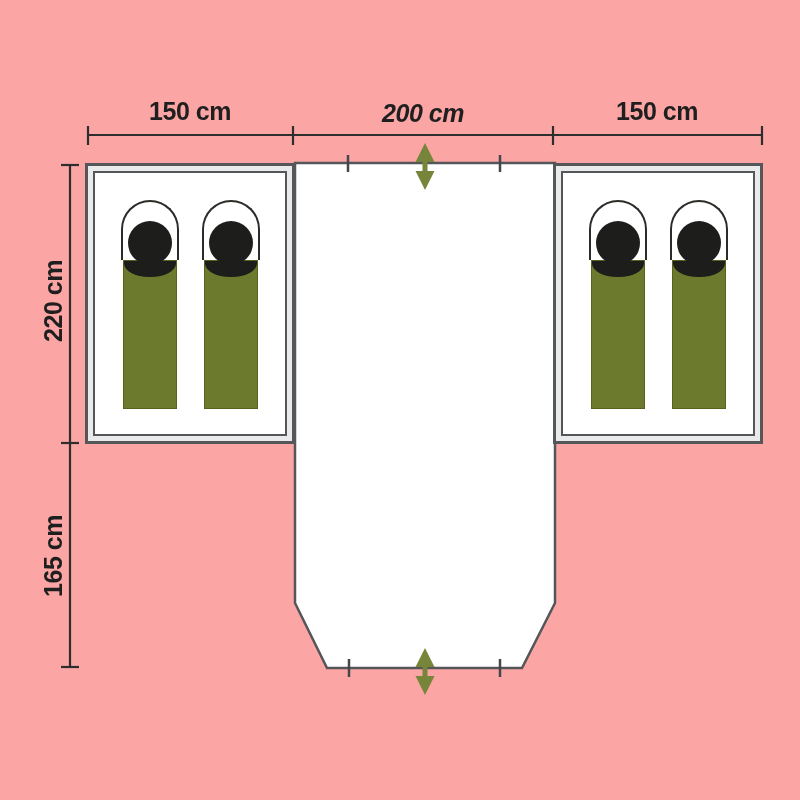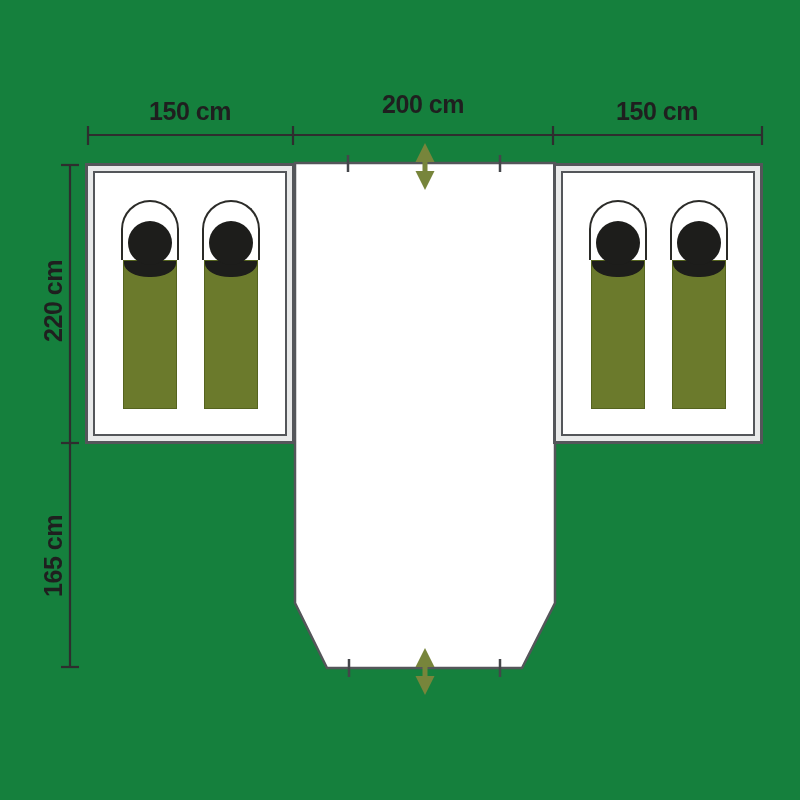--- a/index.html
+++ b/index.html
@@ -5,21 +5,21 @@
   html, body {
     margin: 0;
     padding: 0;
     background: #ffffff;
     font-family: "Liberation Sans", sans-serif;
   }
   .stage {
     position: relative;
     width: 800px;
     height: 800px;
-    background: #15803d;
+    background: #fca5a5;
     overflow: hidden;
   }
   .diagram-svg {
     position: absolute;
     left: 0;
     top: 0;
     width: 800px;
     height: 800px;
   }
   .dim-label {
@@ -133,21 +133,21 @@
       <line x1="61" y1="165" x2="79" y2="165"></line>
       <line x1="61" y1="443" x2="79" y2="443"></line>
       <line x1="61" y1="667" x2="79" y2="667"></line>
     </g>
 
     <path fill="#77853b" d="M425,143 l9.5,19 h-7 v9 h7 l-9.5,19 l-9.5,-19 h7 v-9 h-7 z"></path>
     <path fill="#77853b" d="M425,648 l9.5,19 h-7 v9 h7 l-9.5,19 l-9.5,-19 h7 v-9 h-7 z"></path>
   </svg>
 
   <div class="dim-label" style="left:130px; top:97px; width:120px;">150 cm</div>
-  <div class="dim-label" style="left:363px; top:90px; width:120px;">200 cm</div>
+  <div class="dim-label" style="left:363px; top:99px; width:120px;font-style:italic;">200 cm</div>
   <div class="dim-label" style="left:597px; top:97px; width:120px;">150 cm</div>
   <div class="dim-label vert" style="left:-7px; top:287px; width:120px;">220 cm</div>
   <div class="dim-label vert" style="left:-7px; top:542px; width:120px;">165 cm</div>
 
   <div class="cabin" style="left:85px; top:163px;">
     <div class="cabin-inner">
       <div class="bag">
         <div class="hood">
           <div class="head"></div>
         </div>

